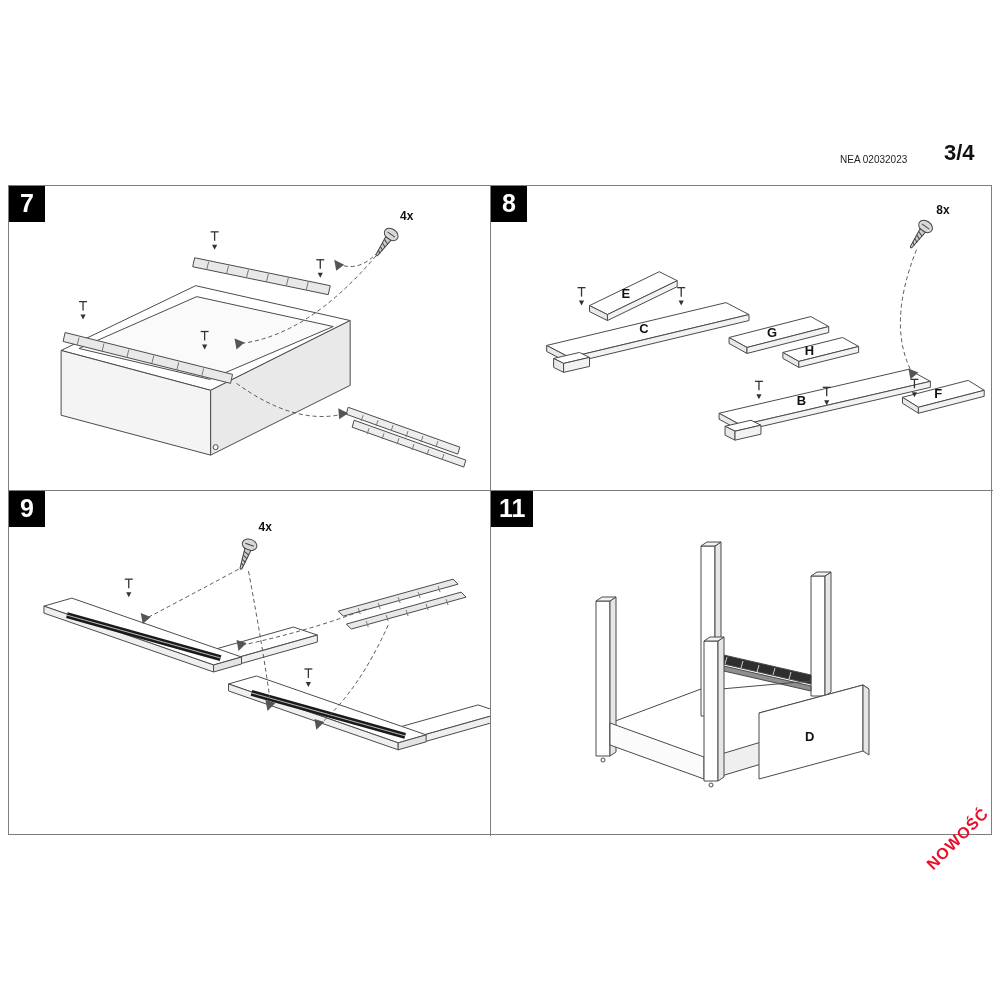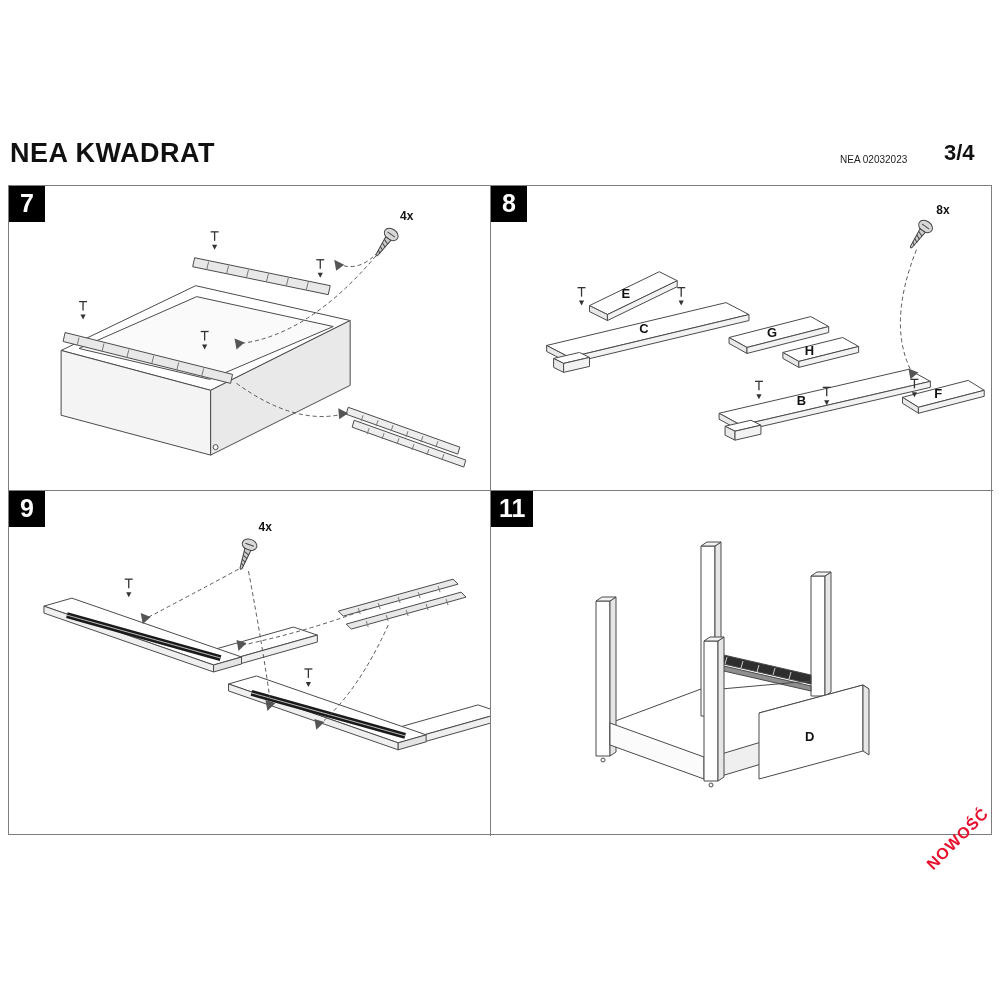--- a/index.html
+++ b/index.html
@@ -21,21 +21,20 @@
              transform-origin:center;color:#e8112d;font-weight:bold;font-size:16px;
              letter-spacing:1px;white-space:nowrap;}
   svg text.part{font-family:"Liberation Sans",sans-serif;font-size:13px;font-weight:bold;fill:#111;}
   svg text.qty{font-family:"Liberation Sans",sans-serif;font-size:12px;font-weight:bold;fill:#111;}
 </style>
 </head>
 <body>
 
 <div class="page">
 
-  <div class="title">NEA KWADRAT</div>
   <div class="doc-code">NEA 02032023</div>
   <div class="page-num">3/4</div>
 
   <div class="grid">
 
     <div class="cell br bb">
       <div class="badge">7</div>
       <svg viewBox="0 0 482 305">
         <defs>
           <g id="scr7" stroke="#333" stroke-width="1.3" fill="#333">

